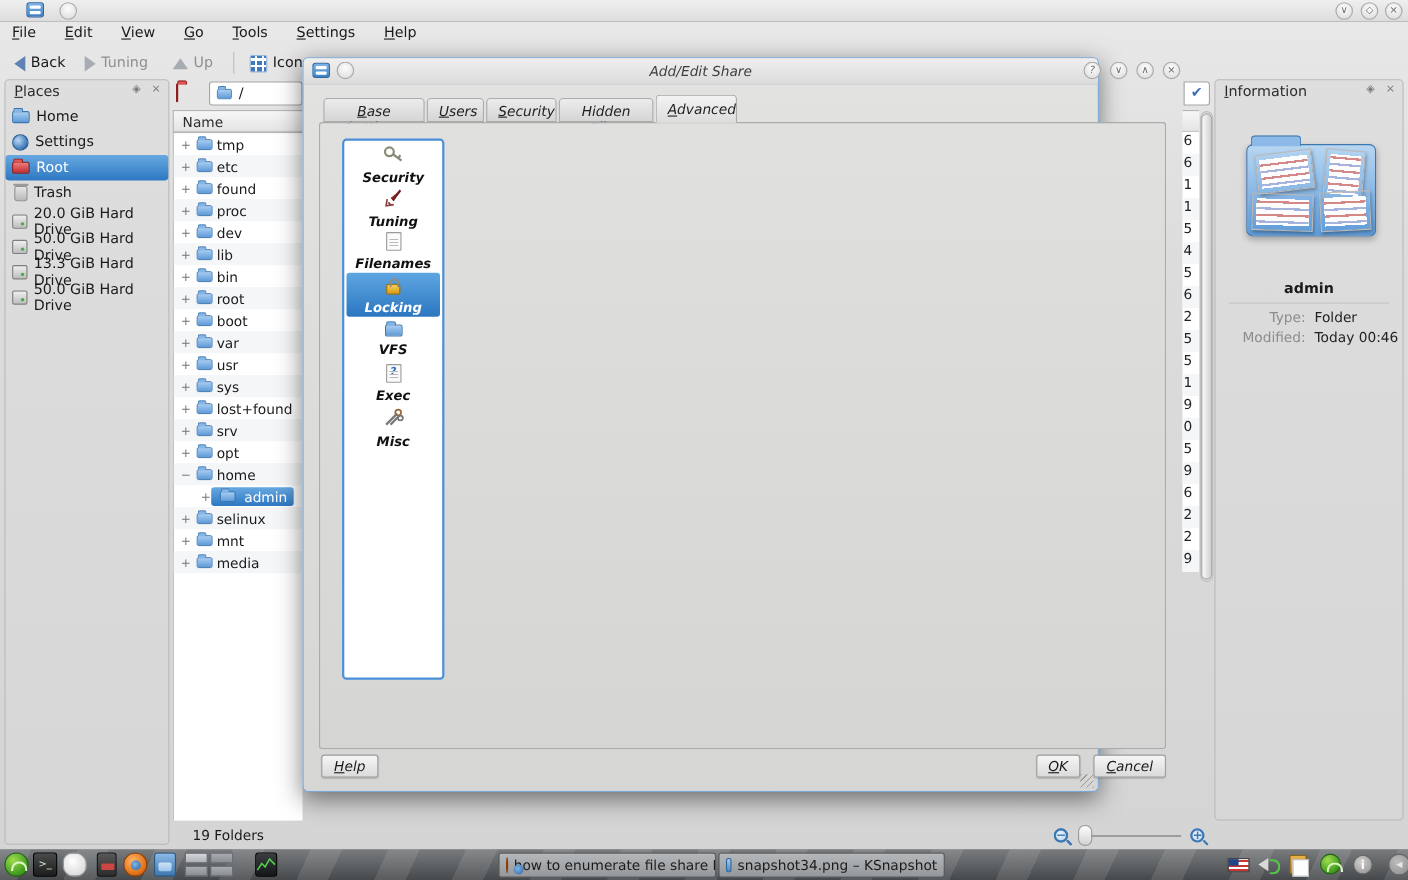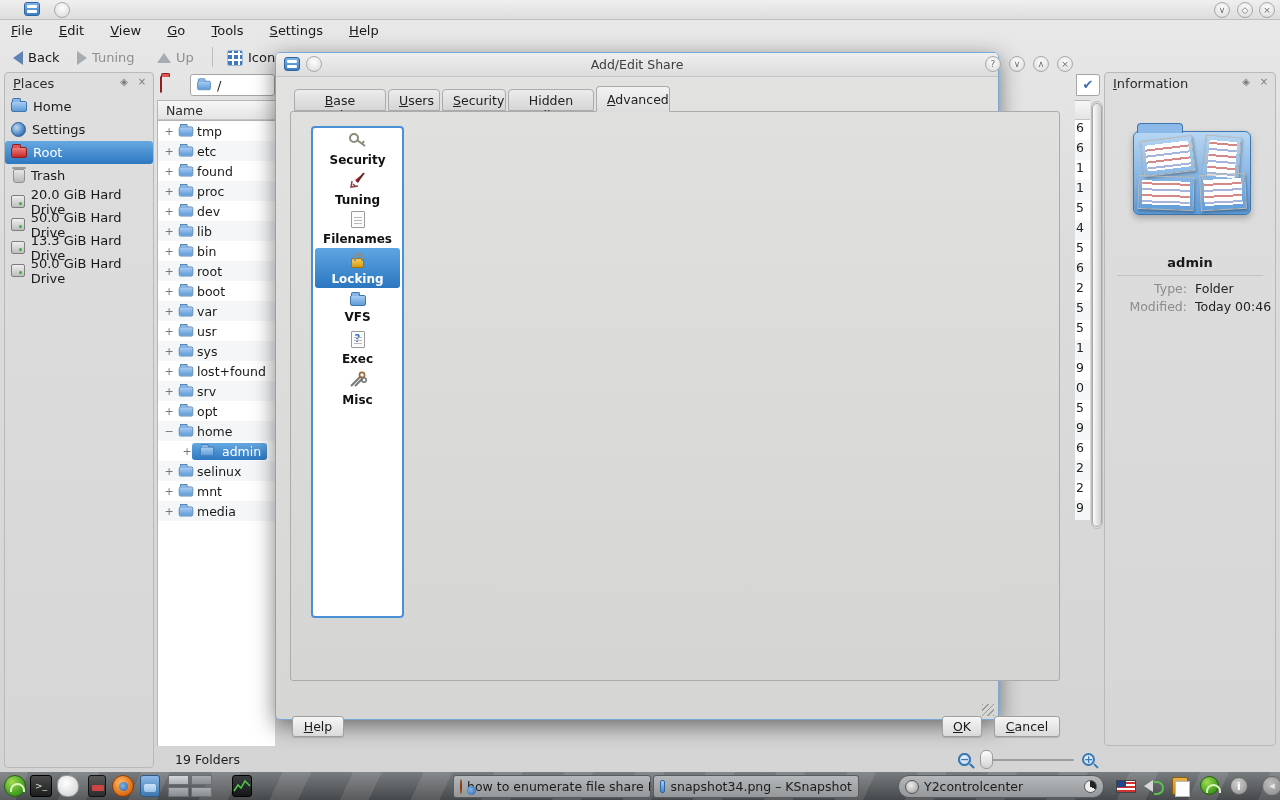--- a/index.html
+++ b/index.html
@@ -124,21 +124,21 @@
   .flag::after{content:"";position:absolute;left:0;top:0;width:9px;height:6px;background:#224488;}
   .speaker{position:absolute;width:0;height:0;border:6px solid transparent;border-right:9px solid #d8d8d8;border-left:none;}
   .speaker::after{content:"";position:absolute;left:10px;top:-5px;width:8px;height:10px;border:2px solid #59c24a;border-left:none;border-radius:0 10px 10px 0;}
   .klip{position:absolute;width:16px;height:18px;background:linear-gradient(#e8b24a,#c58a1e);border:1px solid #8a5f10;border-radius:2px;}
   .klip::after{content:"";position:absolute;left:2px;top:3px;width:13px;height:14px;background:#fdfdfd;border:1px solid #bbb;}
   .trayinfo{position:absolute;width:18px;height:18px;border-radius:50%;background:radial-gradient(circle at 40% 35%,#cfcfcf,#8e8e8e);border:1px solid #666;color:#fff;font-weight:bold;font-size:11px;text-align:center;line-height:17px;}
   .hidearrow{position:absolute;width:20px;height:20px;border-radius:50%;background:radial-gradient(circle at 40% 35%,#bdbdbd,#8a8a8a);border:1px solid #666;color:#e8e8e8;font-size:11px;text-align:center;line-height:18px;}
 
   
   #dialog{left:275px;top:52px;width:724px;height:668px;border:1px solid #78a8d8;border-radius:5px;
-     background:linear-gradient(#e2e2e1,#d6d6d5);box-shadow:0 6px 22px rgba(0,0,0,.5);}
+     background:linear-gradient(#e2e2e1,#d6d6d5);box-shadow:0 6px 22px rgba(0,0,0,.5);font-style:italic;}
   #dtitle{position:absolute;left:0;top:0;right:0;height:24px;background:linear-gradient(#efefef,#dcdcdc);border-radius:4px 4px 0 0;border-bottom:1px solid #c5c5c5;}
   .dtitletext{position:absolute;left:0;right:0;top:4px;text-align:center;font-size:12.5px;color:#3e3e3e;}
   .tab{position:absolute;top:36px;height:22px;padding:3px 10px 0 10px;font-size:12.5px;text-align:center;
      background:linear-gradient(#ececec,#d5d5d5);border:1px solid #ababab;border-radius:4px 4px 0 0;color:#222;}
   .tab.active{top:33px;height:26px;background:linear-gradient(#f3f3f3,#dddddd);border-bottom:1px solid #dddddd;z-index:3;padding-top:5px;}
   #dpane{position:absolute;left:14px;top:58px;width:770px;height:570px;border:1px solid #ababab;border-radius:3px;background:linear-gradient(#e0e0df,#d5d5d4);z-index:1;}
 
   #dsidebar{position:absolute;left:35px;top:73px;width:93px;height:492px;background:#fff;border:2px solid #4a90d9;border-radius:4px;z-index:2;}
   .sbitem{position:relative;height:40px;text-align:center;padding-top:3px;}
   .sbitem .sblabel{display:block;font-weight:bold;font-size:12px;margin-top:1px;color:#111;}
@@ -161,21 +161,21 @@
   .combo{position:absolute;height:21px;border:1px solid #9a9a9a;border-radius:3px;background:linear-gradient(#fdfdfd,#e8e8e8);font-size:12.5px;padding:2px 4px 0 6px;display:flex;gap:5px;}
   .combo .caret{color:#5a7ca0;font-size:10px;margin-top:1px;}
   .spin{position:absolute;width:86px;height:21px;border:1px solid #9a9a9a;border-radius:3px;background:#fff;font-size:12.5px;padding:2px 0 0 6px;}
   .spin .arrows{position:absolute;right:4px;top:2px;width:10px;}
   .spin .arrows i{display:block;width:0;height:0;border:4px solid transparent;margin:1px auto;}
   .spin .arrows i.up{border-bottom:5px solid #5a7ca0;border-top:none;}
   .spin .arrows i.dn{border-top:5px solid #5a7ca0;border-bottom:none;}
   .warntri{position:absolute;width:0;height:0;border-left:9px solid transparent;border-right:9px solid transparent;border-bottom:16px solid #f2c230;}
   .warntri::after{content:"!";position:absolute;left:-2px;top:3px;font-size:10px;font-weight:bold;color:#7a5a00;}
   .warnline{position:absolute;font-weight:bold;font-size:12px;color:#222;}
-  .dbtn{position:absolute;height:21px;border:1px solid #9f9f9f;border-radius:3px;background:linear-gradient(#f6f6f6,#dadada);font-size:12.5px;text-align:center;padding-top:2px;box-shadow:0 1px 1px rgba(0,0,0,.15);margin-top:30px;}
+  .dbtn{position:absolute;height:21px;border:1px solid #9f9f9f;border-radius:3px;background:linear-gradient(#f6f6f6,#dadada);font-size:12.5px;text-align:center;padding-top:2px;box-shadow:0 1px 1px rgba(0,0,0,.15);}
   .grip{position:absolute;right:4px;bottom:3px;width:12px;height:12px;
      background:repeating-linear-gradient(135deg,#9a9a9a 0 1px,transparent 1px 4px);}
   u{text-decoration:underline;}
 </style>
 </head>
 <body>
 
 <div id="screen">
 
   
@@ -587,25 +587,20 @@
     </span>
 
     <span class="taskbtn" style="left:453px;width:198px">
       <span class="tico ff" style="position:relative;left:0;top:0;width:15px;height:15px"></span>
       <span>how to enumerate file share I</span>
     </span>
     <span class="taskbtn" style="left:653px;width:206px">
       <span class="ksnapicon"></span>
       <span>snapshot34.png – KSnapshot</span>
     </span>
-    <span class="taskbtn" style="left:898px;width:206px;border-radius:11px">
-      <span class="yasticon"></span>
-      <span>Y2controlcenter</span>
-      <span class="spinner" style="margin-left:auto"></span>
-    </span>
 
     <span class="flag" style="left:1116px;top:8px"></span>
     <span class="speaker" style="left:1144px;top:8px"></span>
     <span class="klip" style="left:1172px;top:5px"></span>
     <span class="tico geeko" style="left:1200px;top:4px;width:19px;height:19px"></span>
     <span class="trayinfo" style="left:1230px;top:5px">i</span>
     <span class="hidearrow" style="left:1262px;top:4px">◂</span>
   </div>
 
 </div>

